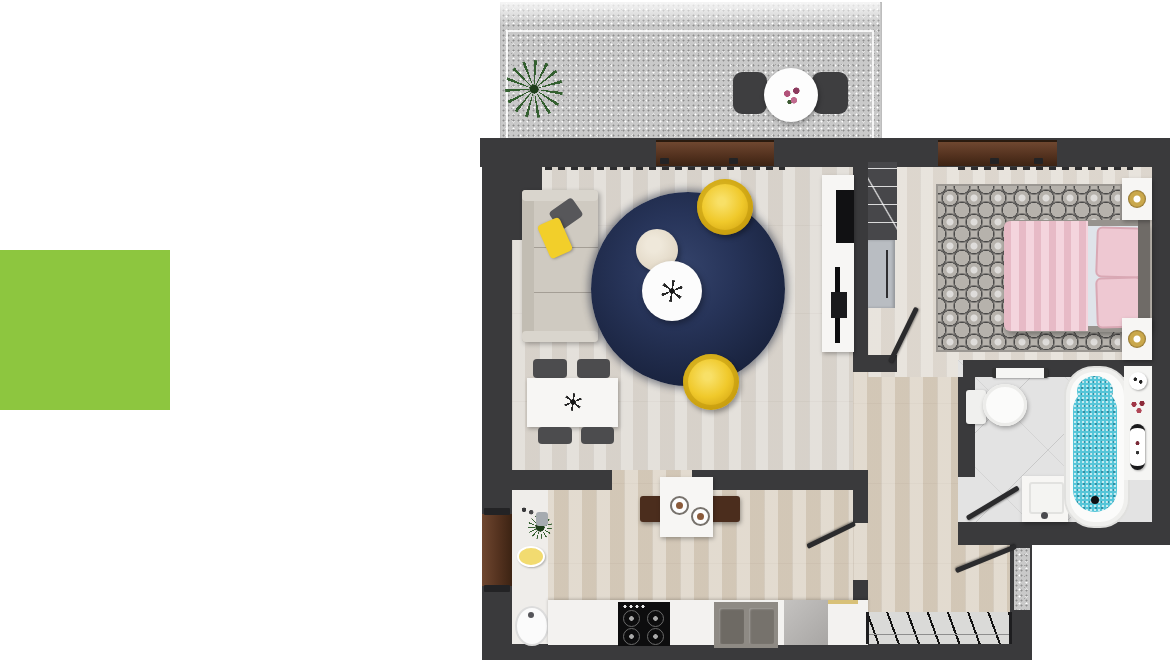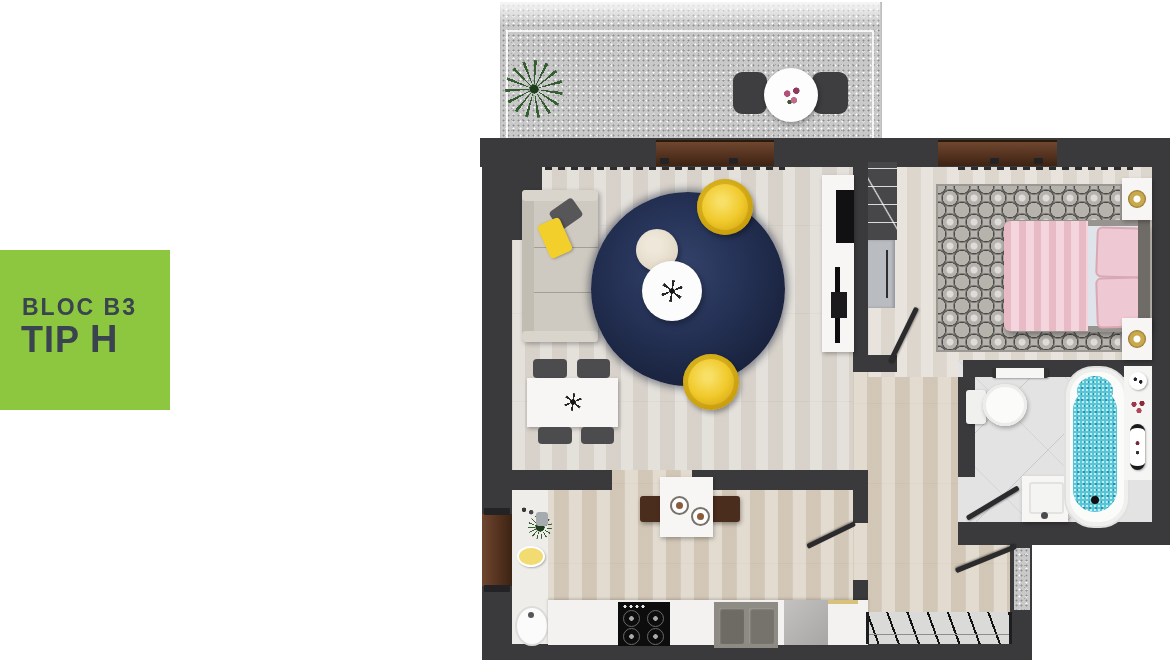--- a/index.html
+++ b/index.html
@@ -231,17 +231,13 @@
     <div class="abs" style="left:4px;top:32px;width:20px;height:18px;background-image:
       radial-gradient(circle at 30% 35%, #a03646 2.4px, transparent 2.8px),
       radial-gradient(circle at 70% 30%, #8c2a3a 2.4px, transparent 2.8px),
       radial-gradient(circle at 55% 70%, #b04656 2.4px, transparent 2.8px)"></div>
     <div class="abs" style="left:6px;top:58px;width:15px;height:38px;background:#ffffff;border-radius:8px;border-top:4px solid #1a1a1c;border-bottom:4px solid #1a1a1c;box-shadow:1px 1px 2px rgba(0,0,0,.3);background-image:radial-gradient(circle at 50% 40%,#7a2a38 1.8px,transparent 2.2px),radial-gradient(circle at 50% 65%,#333 1.5px,transparent 2px)"></div>
   </div>
 
 </div>
 
 <div class="abs type-label">
-  <div class="abs label-l1">BLOC B3</div>
-  <div class="abs label-l2">
-    <span>TIP</span><b>H</b>
-  </div>
 </div>
 
 </body></html>

